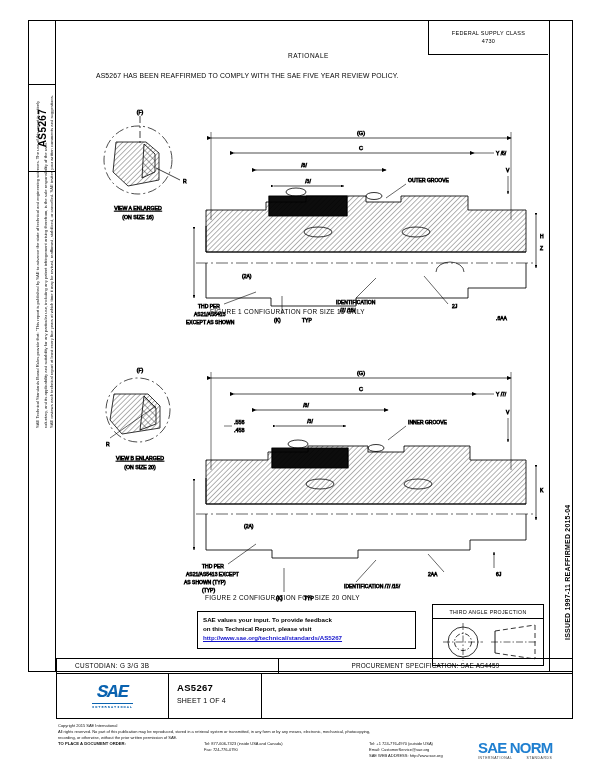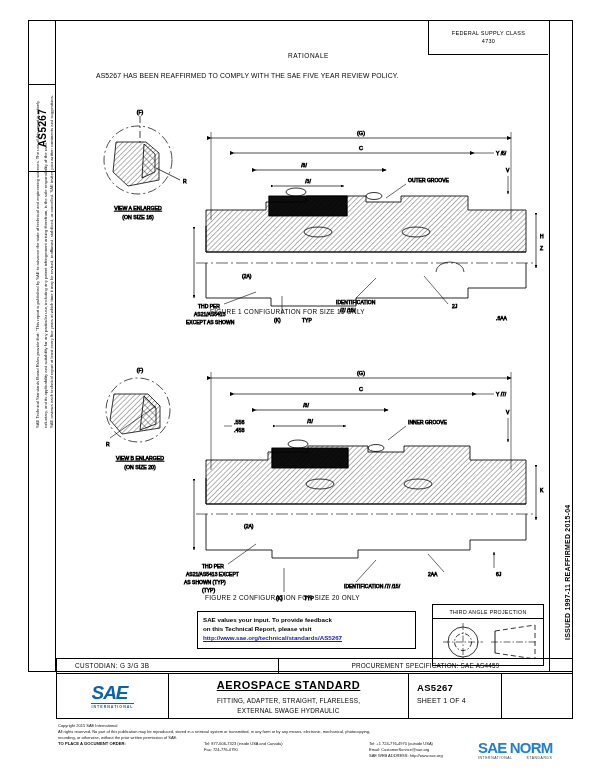--- a/index.html
+++ b/index.html
@@ -184,20 +184,22 @@
   }
   .tb-row2 { height: 44px; display: flex; }
   .tb-logo {
     width: 112px;
     border-right: 1.2px solid #000;
     display: flex;
     align-items: center;
     justify-content: center;
   }
   .sae-logo {
+    text-align: center;
+    font-family: Liberation Mono, monospace;
   }
   .sae-logo .mark {
     font-size: 19px;
     font-weight: bold;
     font-style: italic;
     color: #0a63b0;
     letter-spacing: -1px;
     line-height: 1;
   }
   .sae-logo .sub {
@@ -529,27 +531,20 @@
   <div class="title-block">
     <div class="tb-row1">
       <div class="tb-custodian">CUSTODIAN: G 3/G 3B</div>
       <div class="tb-procure">PROCUREMENT SPECIFICATION: SAE AS4459</div>
     </div>
     <div class="tb-row2">
       <div class="tb-logo">
         <div class="sae-logo">
           <div class="mark">SAE</div>
           <div class="sub">INTERNATIONAL</div>
-        </div>
-      </div>
-      <div class="tb-center">
-        <div class="tb-as">AEROSPACE STANDARD</div>
-        <div class="tb-desc">
-          <div>FITTING, ADAPTER, STRAIGHT, FLARELESS,</div>
-          <div>EXTERNAL SWAGE  HYDRAULIC</div>
         </div>
       </div>
       <div class="tb-num">
         <div class="n">AS5267</div>
         <div class="s">SHEET 1 OF 4</div>
       </div>
       <div class="tb-rev"></div>
     </div>
   </div>
 

